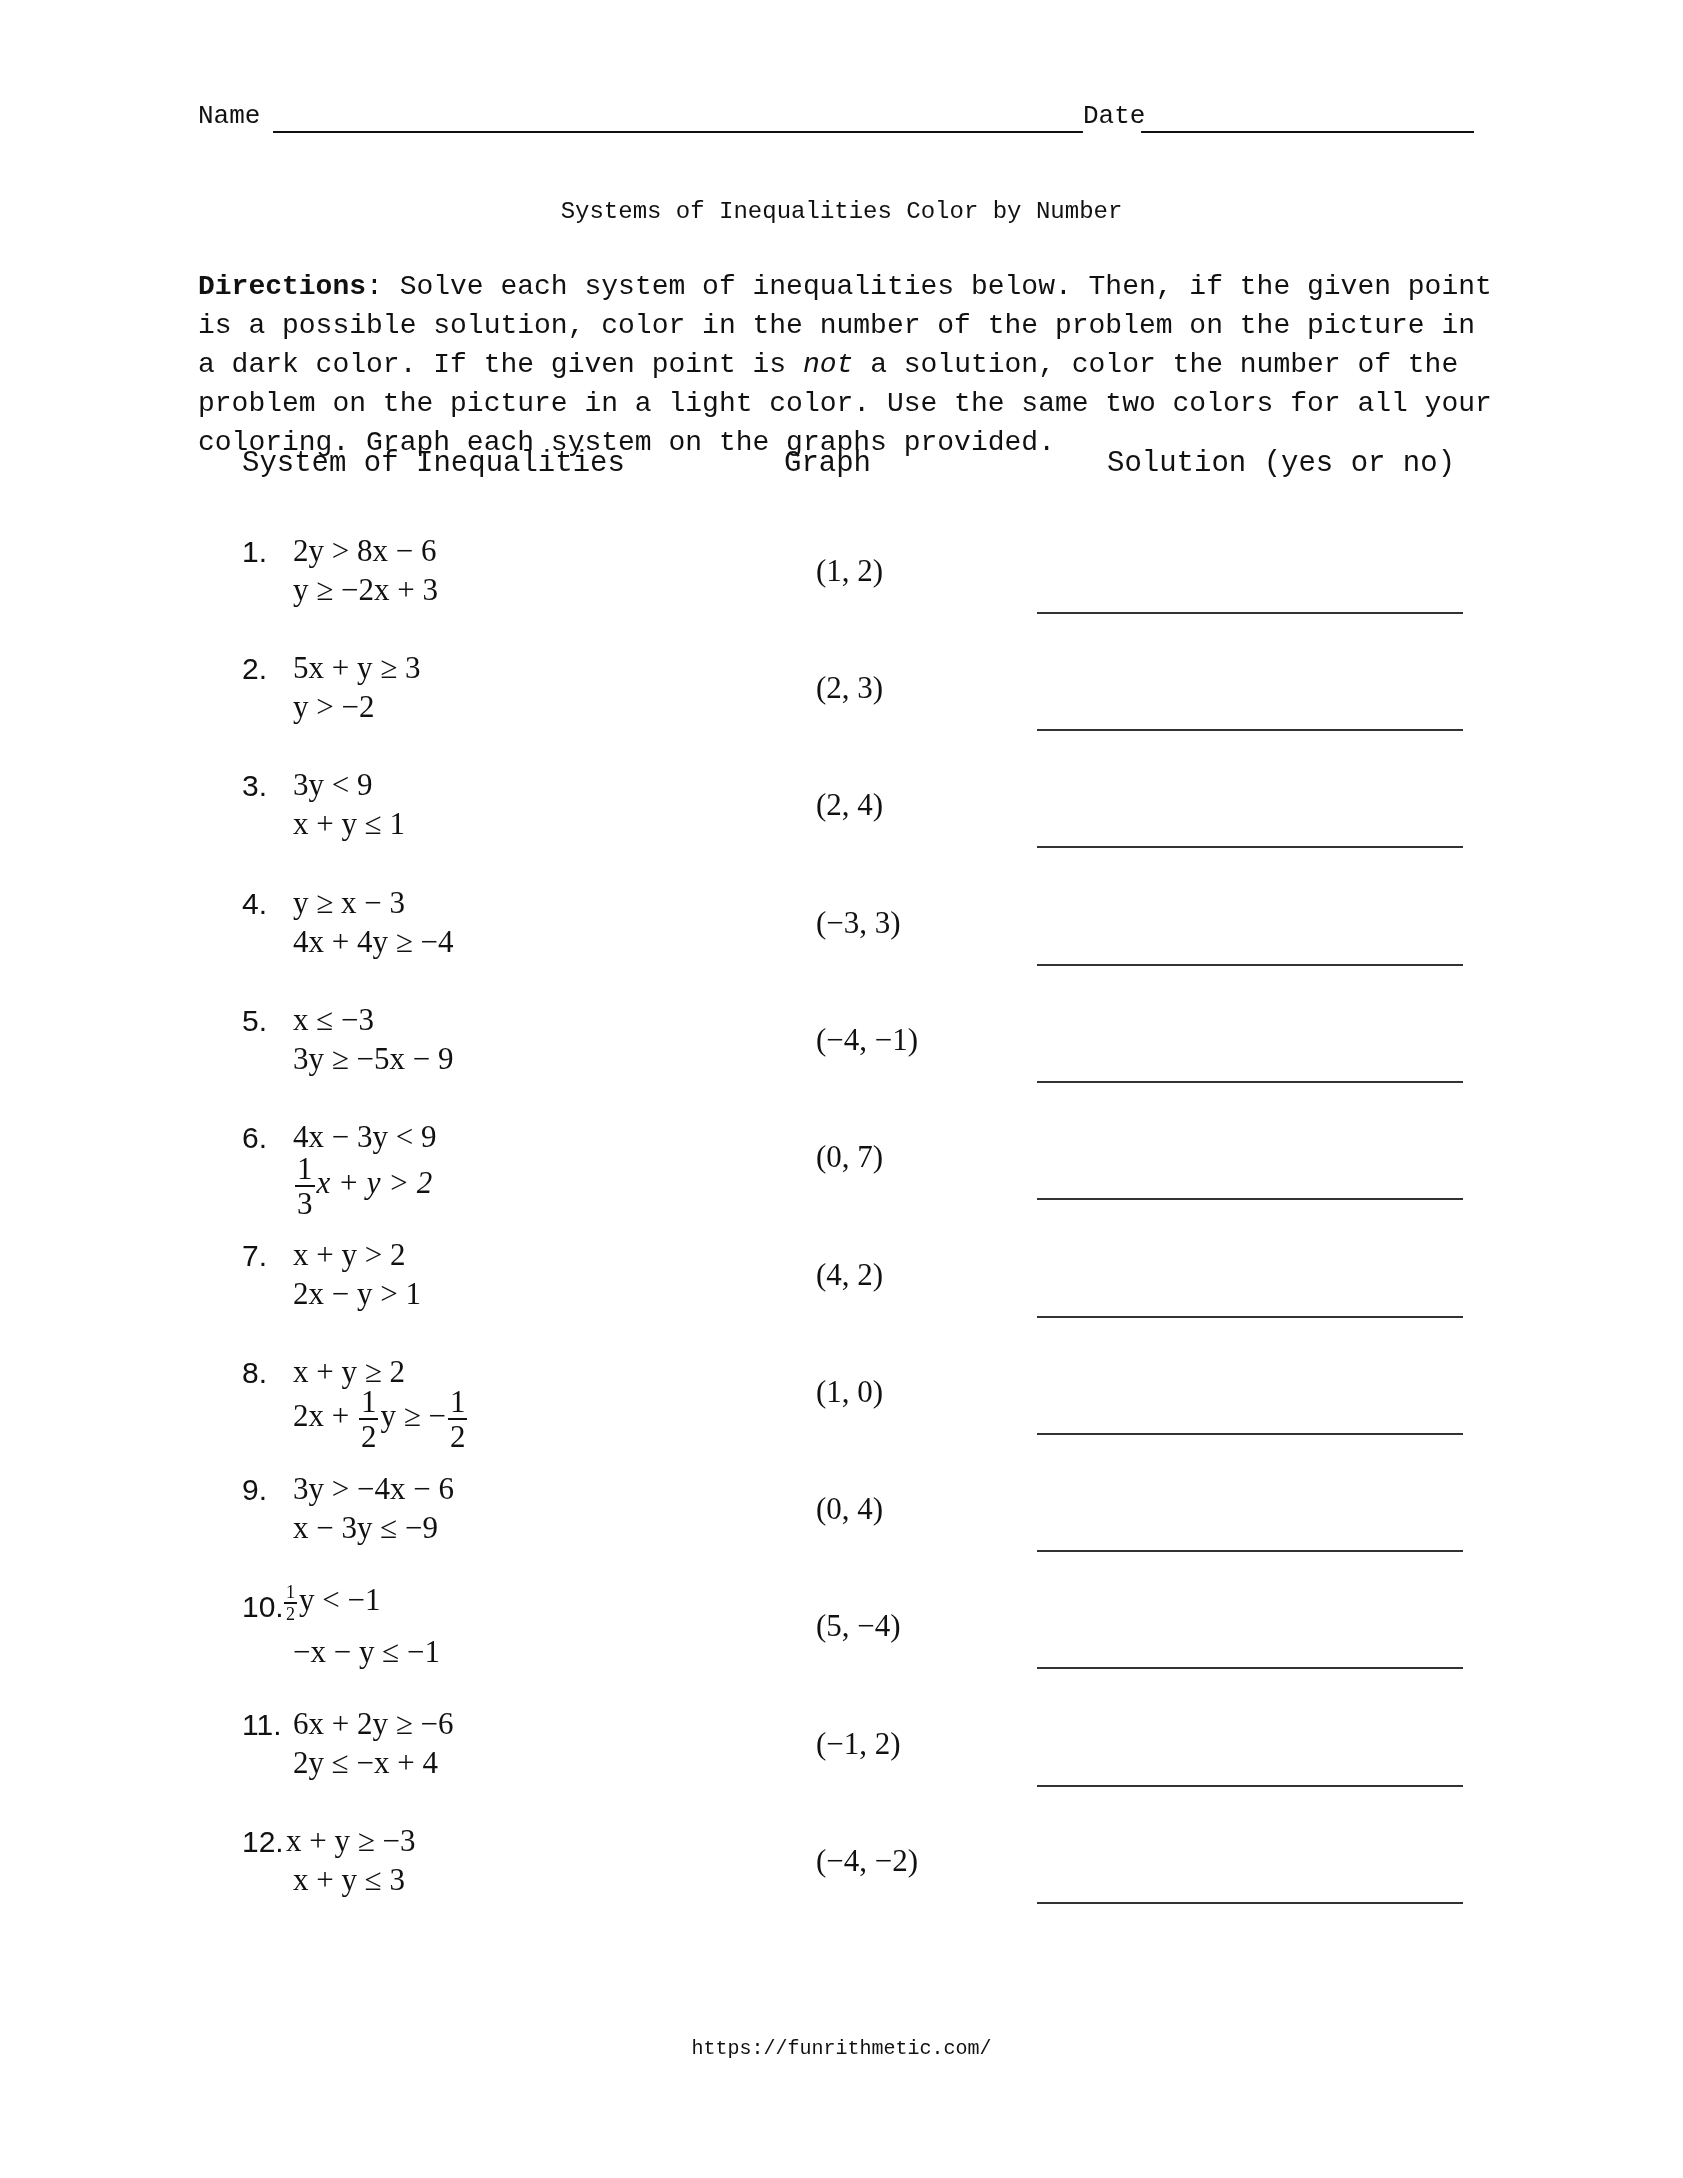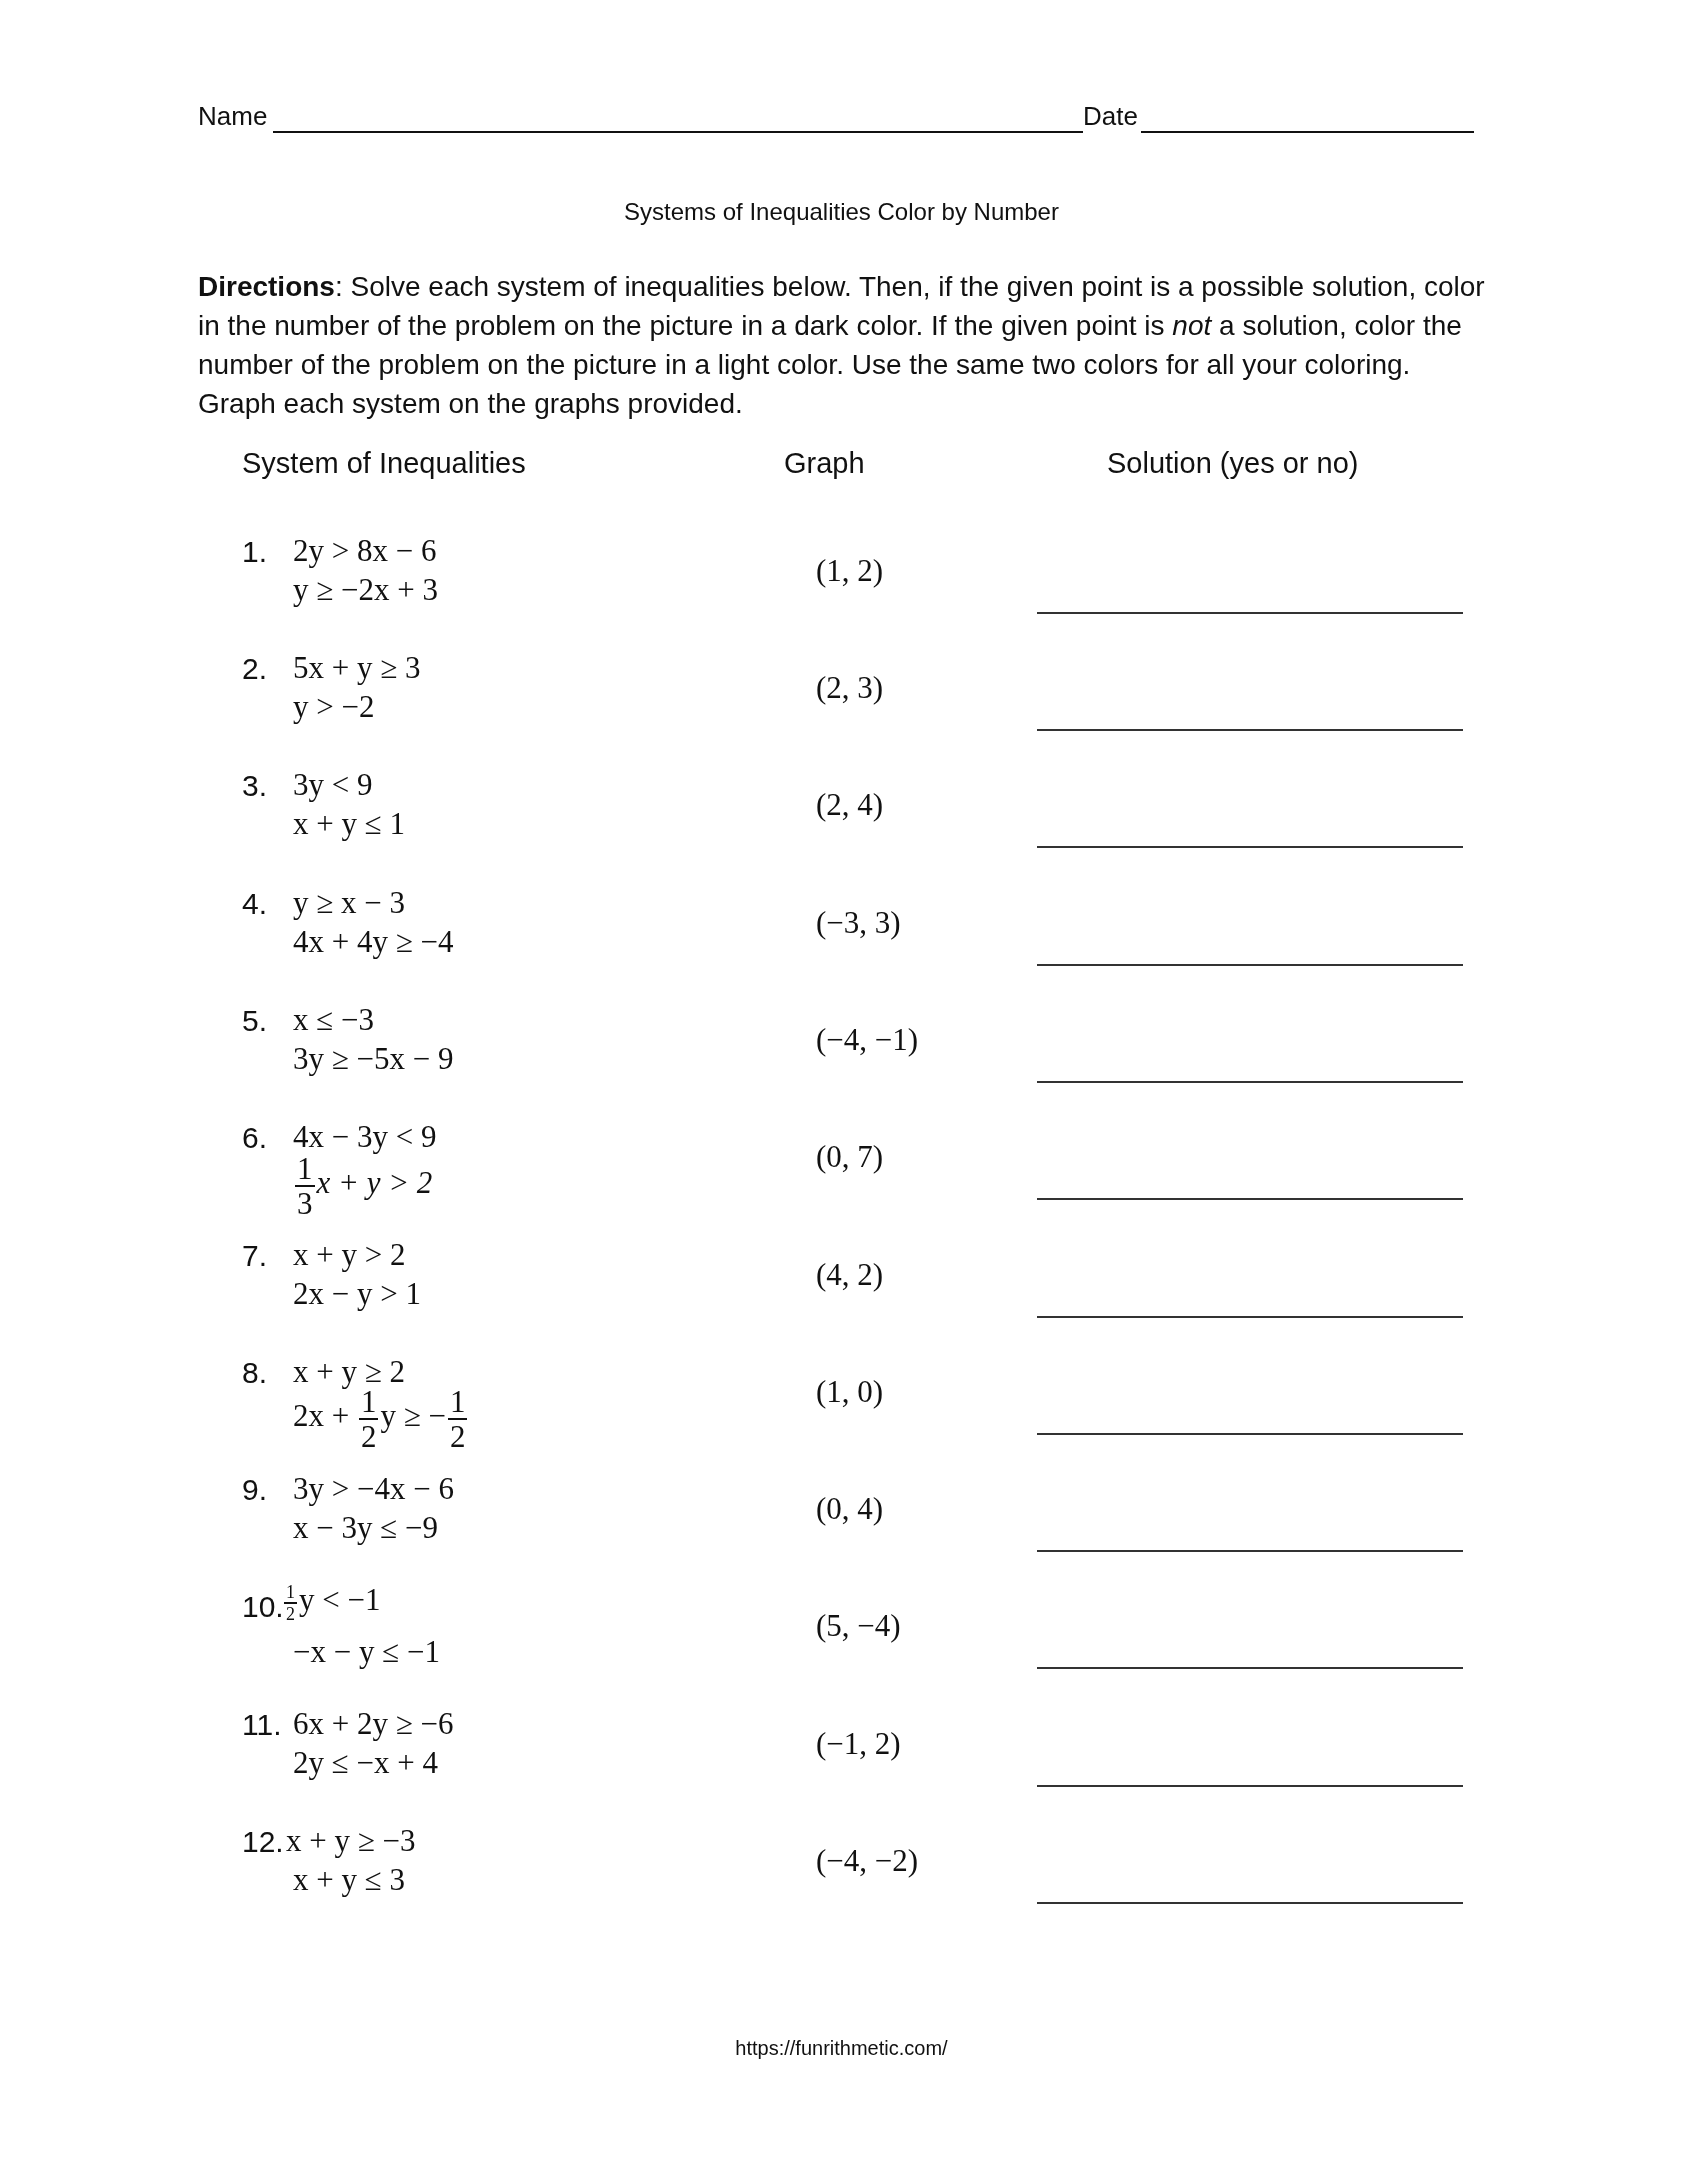--- a/index.html
+++ b/index.html
@@ -1,17 +1,17 @@
 <!DOCTYPE html>
 <html><head>
 <meta charset="utf-8">
 <style>
   html, body { margin: 0; padding: 0; background: #ffffff; }
   body { width: 1683px; height: 2178px; position: relative; overflow: hidden; color: #111; }
-  .sans { font-family: Liberation Sans, sans-serif; }
+  .sans { font-family: Liberation Mono, monospace; }
   .math { font-family: "Liberation Serif", "DejaVu Serif", serif; }
   .math i { font-style: italic; }
 
   .header-line { position: absolute; top: 99px; left: 198px; width: 1277px; height: 40px; font-size: 26px; }
   .name-label { position: absolute; left: 0; top: 2px; }
   .name-line { position: absolute; left: 75px; width: 810px; top: 32px; border-bottom: 2px solid #111; }
   .date-label { position: absolute; left: 885px; top: 2px; }
   .date-line { position: absolute; left: 943px; width: 333px; top: 32px; border-bottom: 2px solid #111; }
 
   .title { position: absolute; top: 198px; left: 0; width: 1683px; text-align: center; font-size: 24px; }

